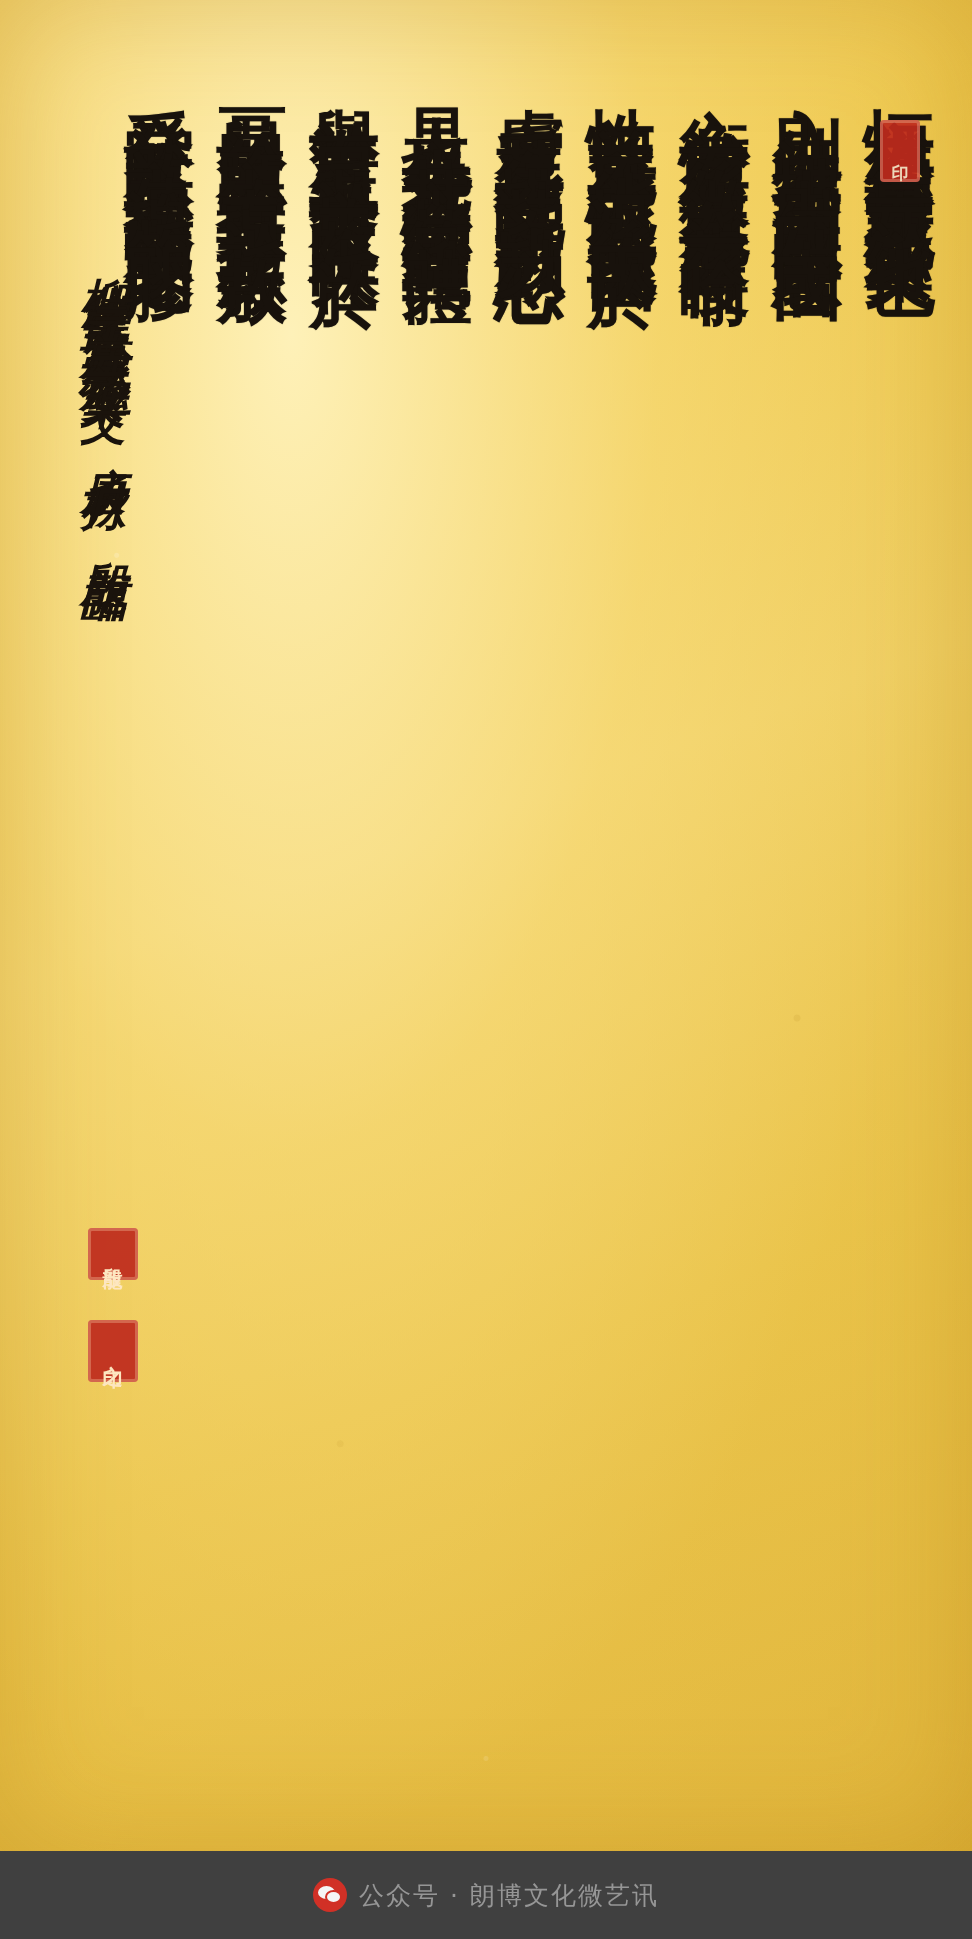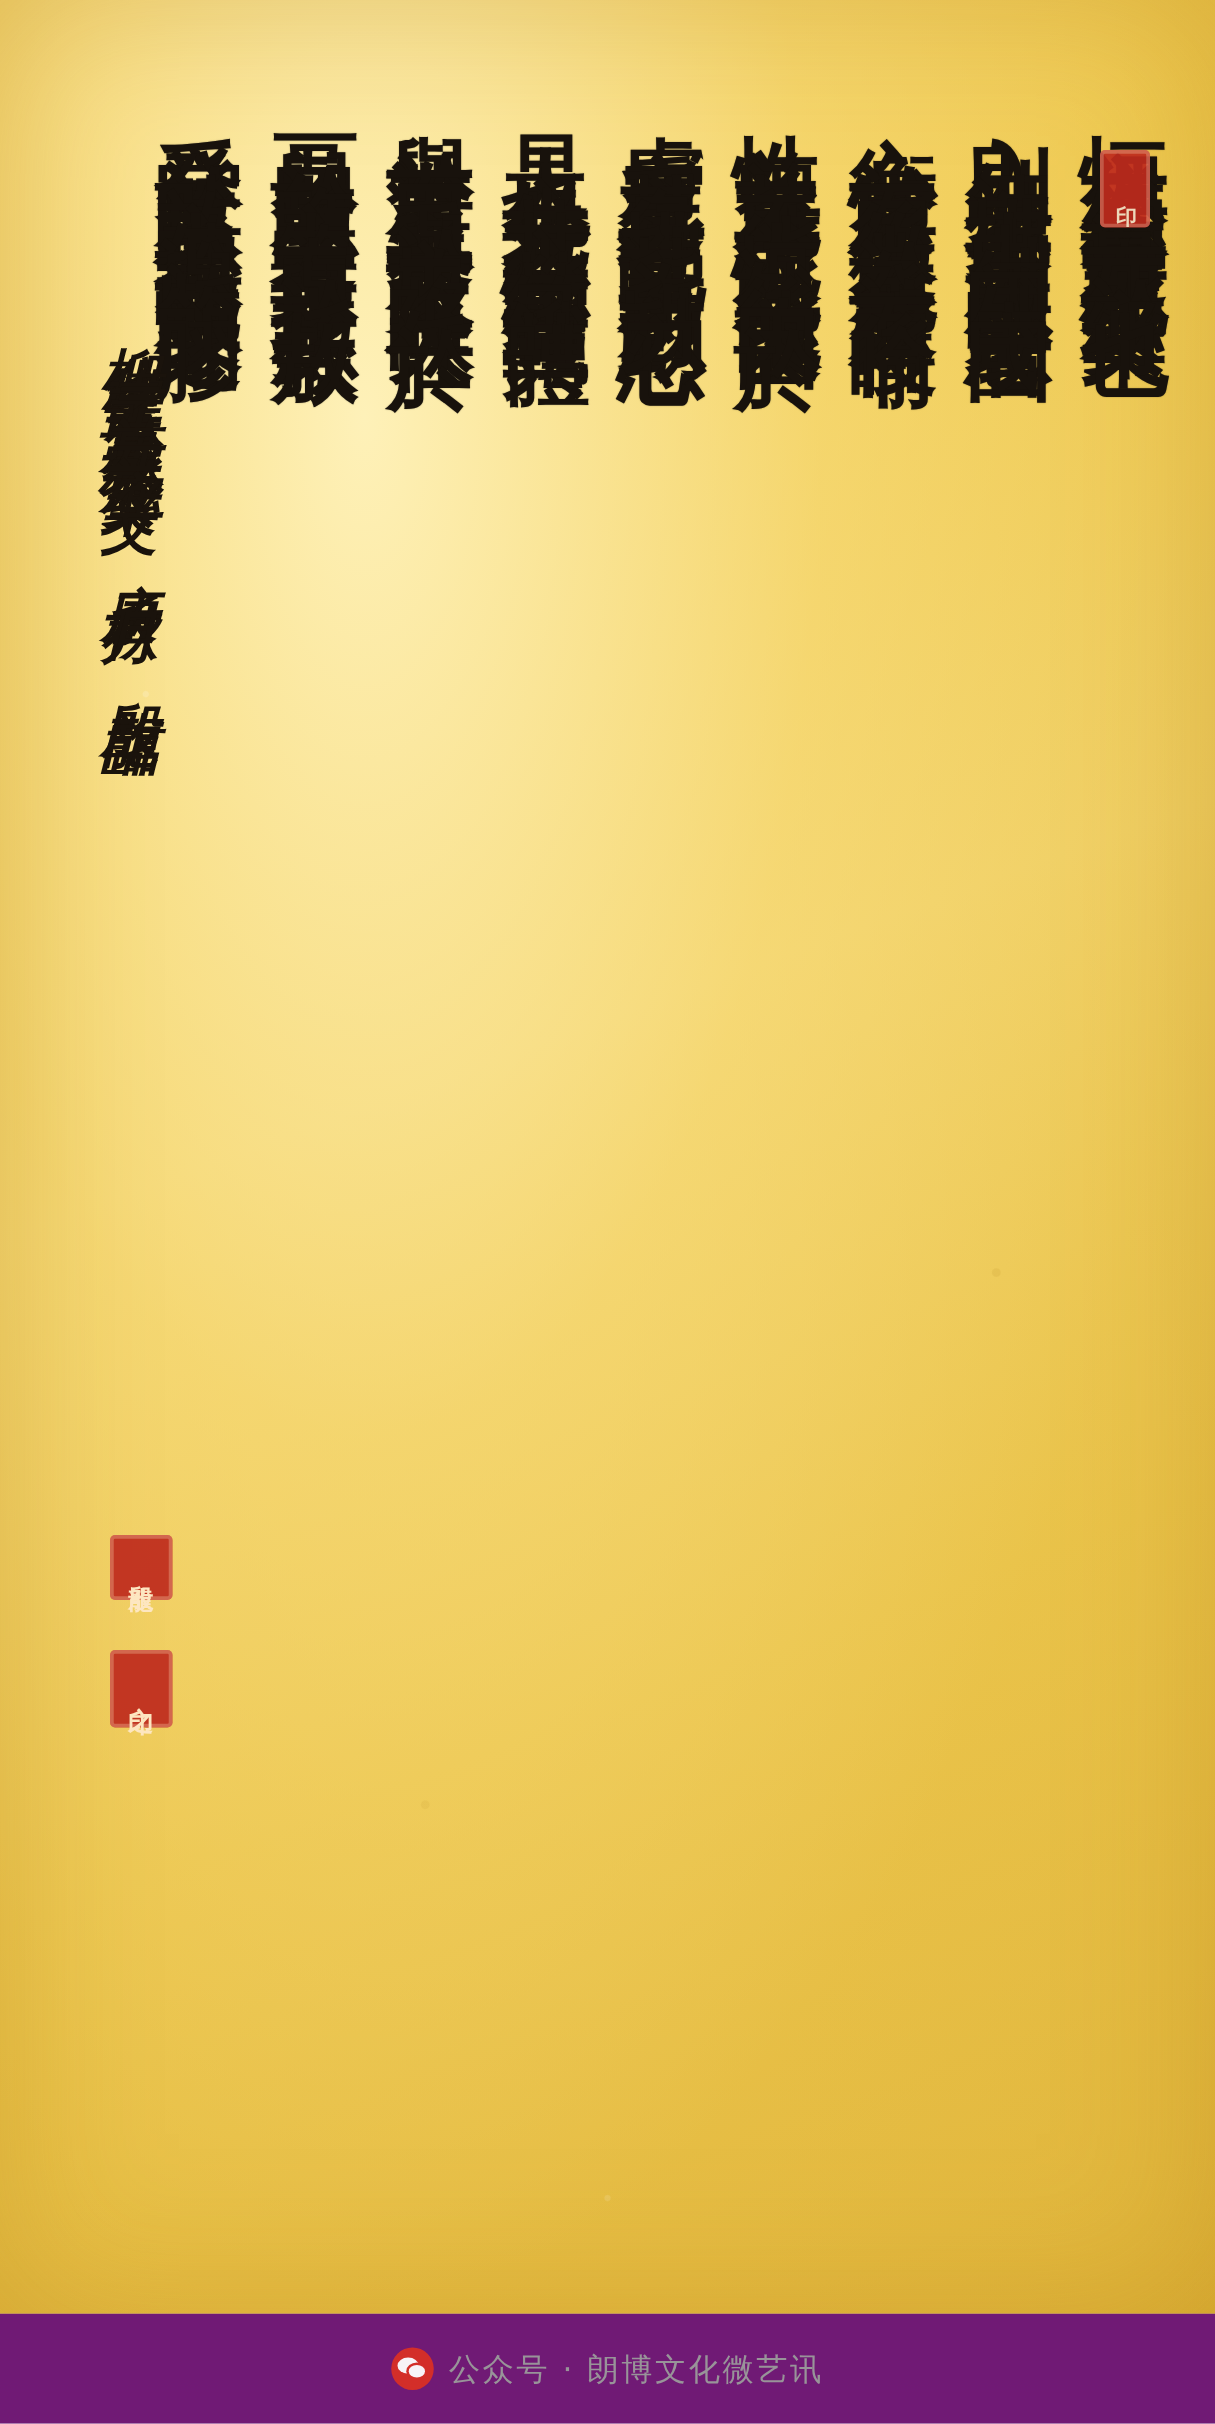--- a/index.html
+++ b/index.html
@@ -133,21 +133,21 @@
     font-size: 20px;
   }
 
   
   .footer {
     position: absolute;
     left: 0;
     top: 1851px;
     width: 972px;
     height: 88px;
-    background: #701a75;
+    background: #404040;
     display: flex;
     align-items: center;
     justify-content: center;
   }
   .wm {
     display: flex;
     align-items: center;
     gap: 12px;
     opacity: 0.95;
   }

